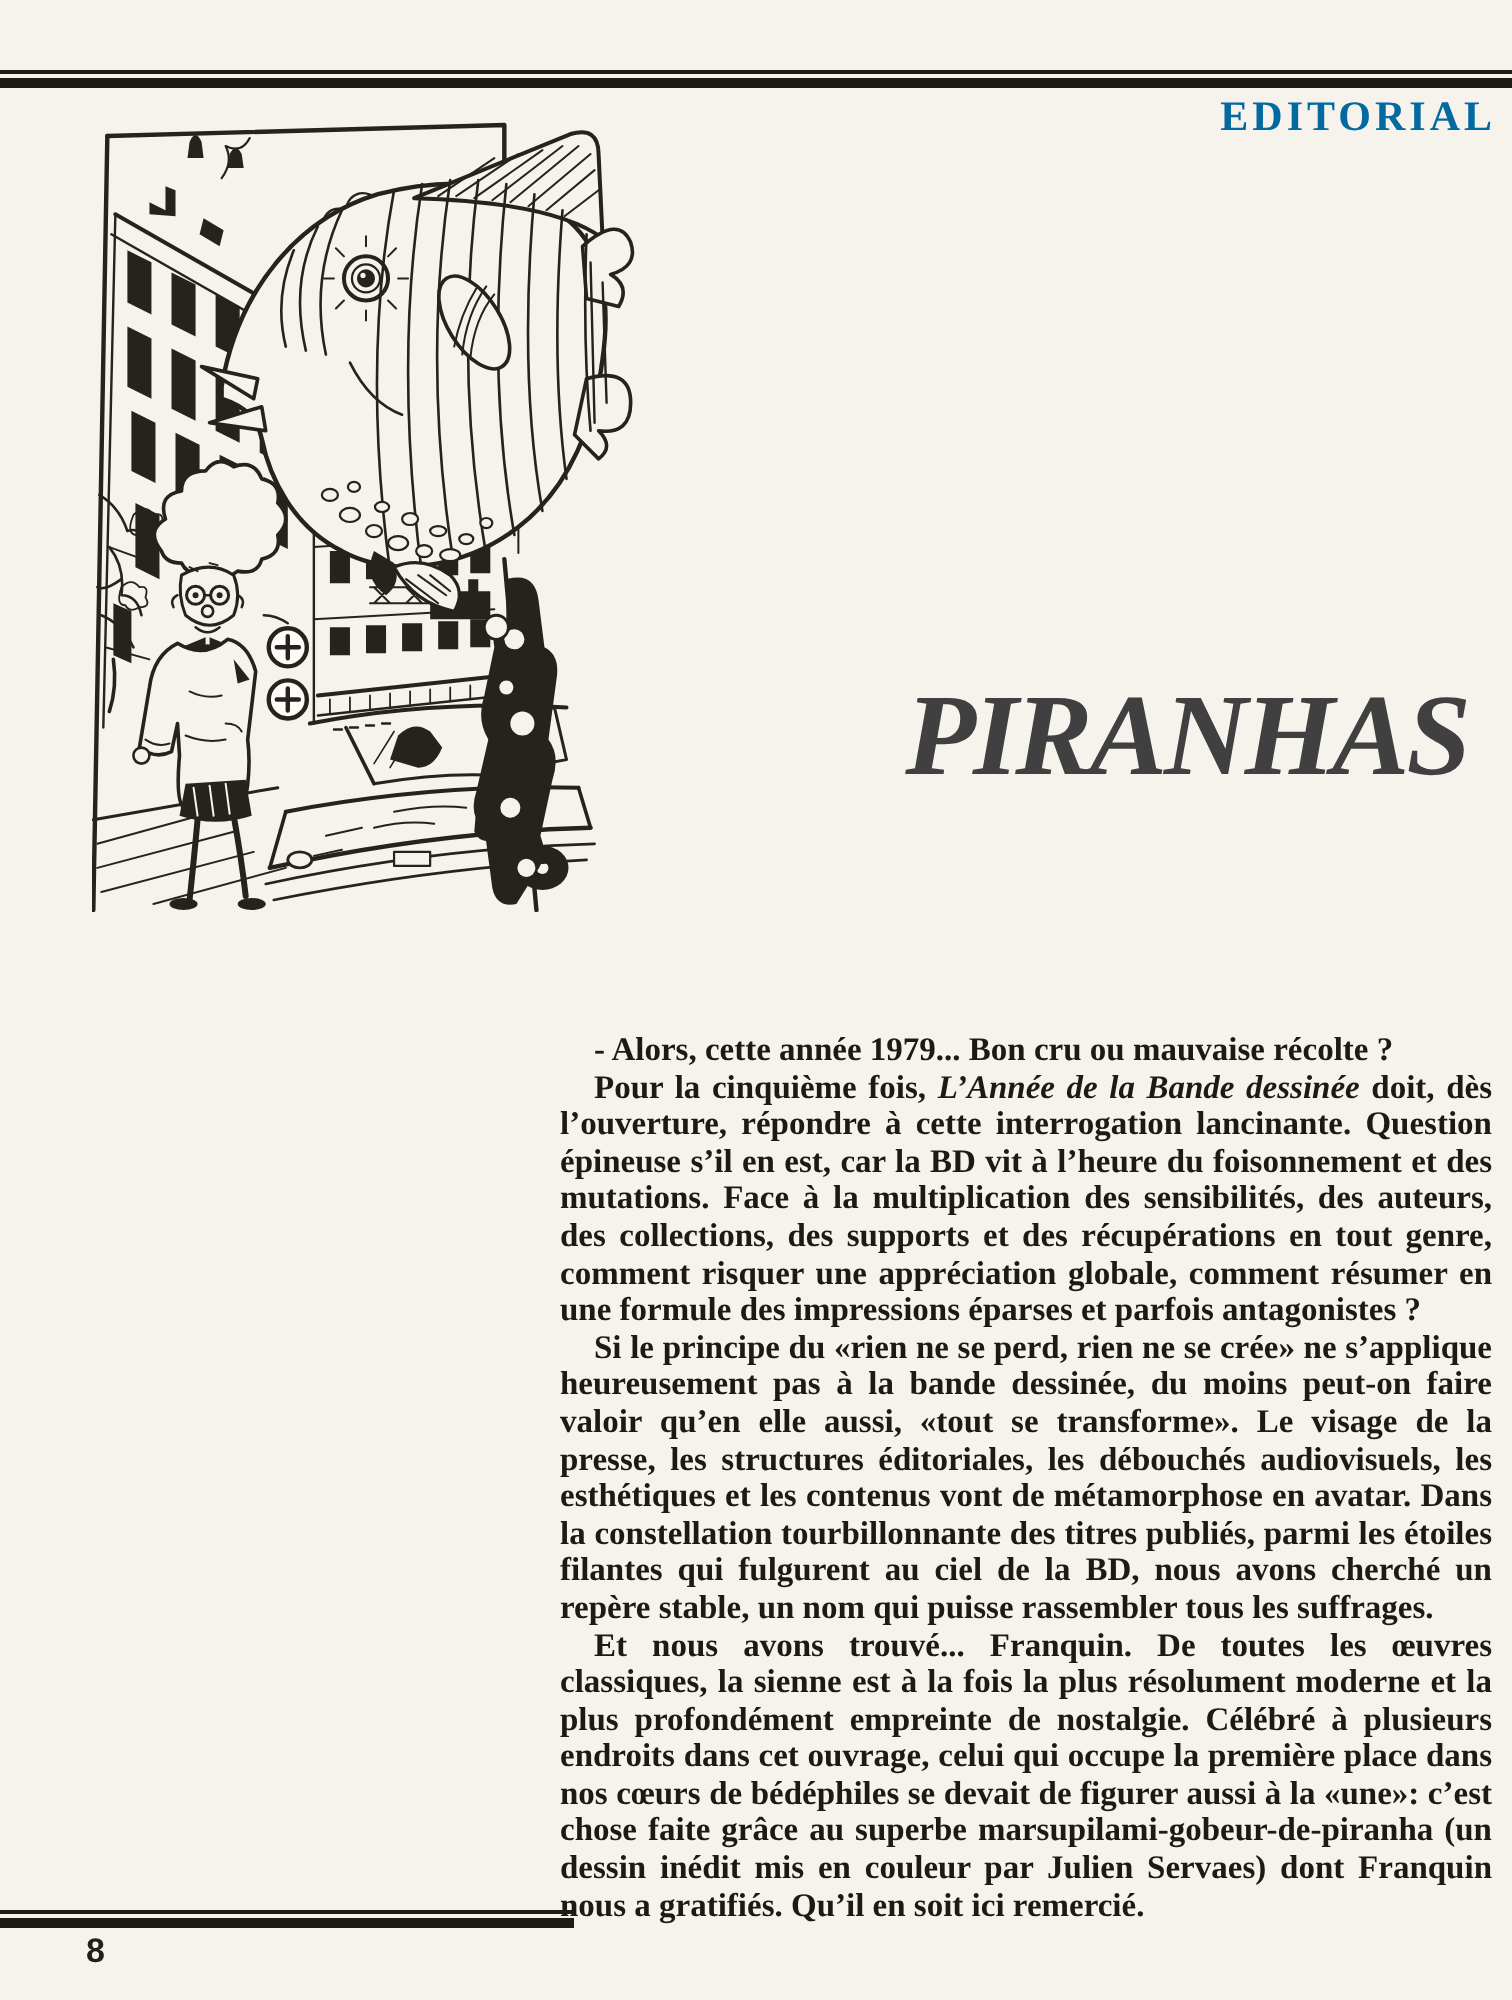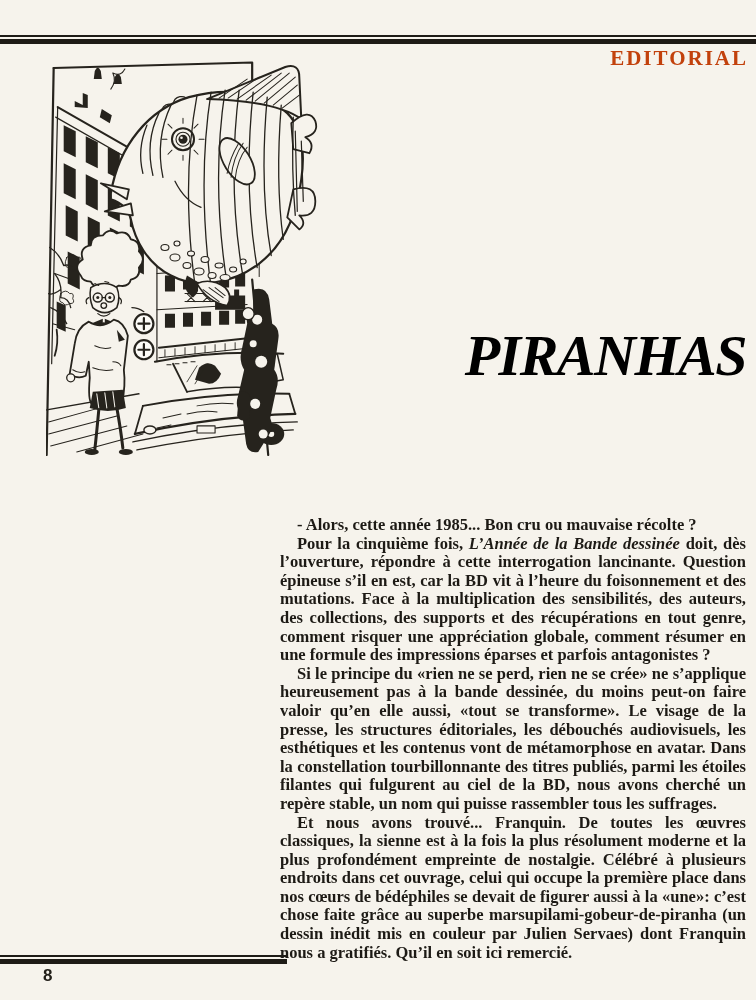--- a/index.html
+++ b/index.html
@@ -11,33 +11,33 @@
   }
   
   .double-rule{position:absolute;left:0;}
   .double-rule .thin{height:0;border-top:2px solid #1e1b16;}
   .double-rule .thick{height:5px;background:#1e1b16;margin-top:2px;}
   .rule-top{top:35px;width:756px;}
   .rule-bottom{top:955px;width:287px;}
 
   .section-label{
     position:absolute;top:46px;right:8px;
-    font-weight:bold;font-size:21px;letter-spacing:2px;color:#c2410c;
+    font-weight:bold;font-size:21px;letter-spacing:2px;color:#0369a1;
   }
 
   figure.illus{position:absolute;left:46px;top:61px;margin:0;width:276px;}
   figcaption{
     margin-top:3px;width:195px;
     font-weight:bold;font-style:italic;font-size:12.5px;line-height:1.2;color:#23201a;
   }
 
   h1.headline{
-    position:absolute;top:327px;right:10px;margin:0;
+    position:absolute;top:327px;right:10px;margin:12px;
     text-align:right;font-weight:bold;font-style:italic;
-    font-size:58px;line-height:57px;letter-spacing:-1.5px;color:#000000;
+    font-size:58px;line-height:57px;letter-spacing:-1.5px;color:#404040;
   }
 
   .body-copy{
     position:absolute;left:280px;top:516px;width:466px;
     font-weight:bold;font-size:16.5px;line-height:18.6px;
     text-align:justify;color:#1d1a15;hyphens:auto;
   }
   .body-copy p{margin:0;text-indent:17px;}
 
   .page-number{
@@ -237,21 +237,21 @@
       </g>
     </svg>
   </figure>
 
   <h1 class="headline">
     <span>PIRANHAS</span><br>
     <br>
   </h1>
 
   <div class="body-copy">
-    <p>- Alors, cette année 1985... Bon cru ou mauvaise récolte ?</p>
+    <p>- Alors, cette année 1979... Bon cru ou mauvaise récolte ?</p>
     <p><span>Pour la cinquième fois, </span><em>L’Année de la Bande dessinée</em><span> doit, dès l’ouverture, répondre à cette interrogation lancinante. Question épineuse s’il en est, car la BD vit à l’heure du foisonnement et des mutations. Face à la multiplication des sensibilités, des auteurs, des collections, des supports et des récupérations en tout genre, comment risquer une appréciation globale, comment résumer en une formule des impressions éparses et parfois antagonistes ?</span></p>
     <p>Si le principe du «rien ne se perd, rien ne se crée» ne s’applique heureusement pas à la bande dessinée, du moins peut-on faire valoir qu’en elle aussi, «tout se transforme». Le visage de la presse, les structures éditoriales, les débouchés audiovisuels, les esthétiques et les contenus vont de métamorphose en avatar. Dans la constellation tourbillonnante des titres publiés, parmi les étoiles filantes qui fulgurent au ciel de la BD, nous avons cherché un repère stable, un nom qui puisse rassembler tous les suffrages.</p>
     <p>Et nous avons trouvé... Franquin. De toutes les œuvres classiques, la sienne est à la fois la plus résolument moderne et la plus profondément empreinte de nostalgie. Célébré à plusieurs endroits dans cet ouvrage, celui qui occupe la première place dans nos cœurs de bédéphiles se devait de figurer aussi à la «une»: c’est chose faite grâce au superbe marsupilami-gobeur-de-piranha (un dessin inédit mis en couleur par Julien Servaes) dont Franquin nous a gratifiés. Qu’il en soit ici remercié.</p>
   </div>
 
   <div class="double-rule rule-bottom">
     <div class="thin"></div>
       <div class="thick"></div>
   </div>
 

